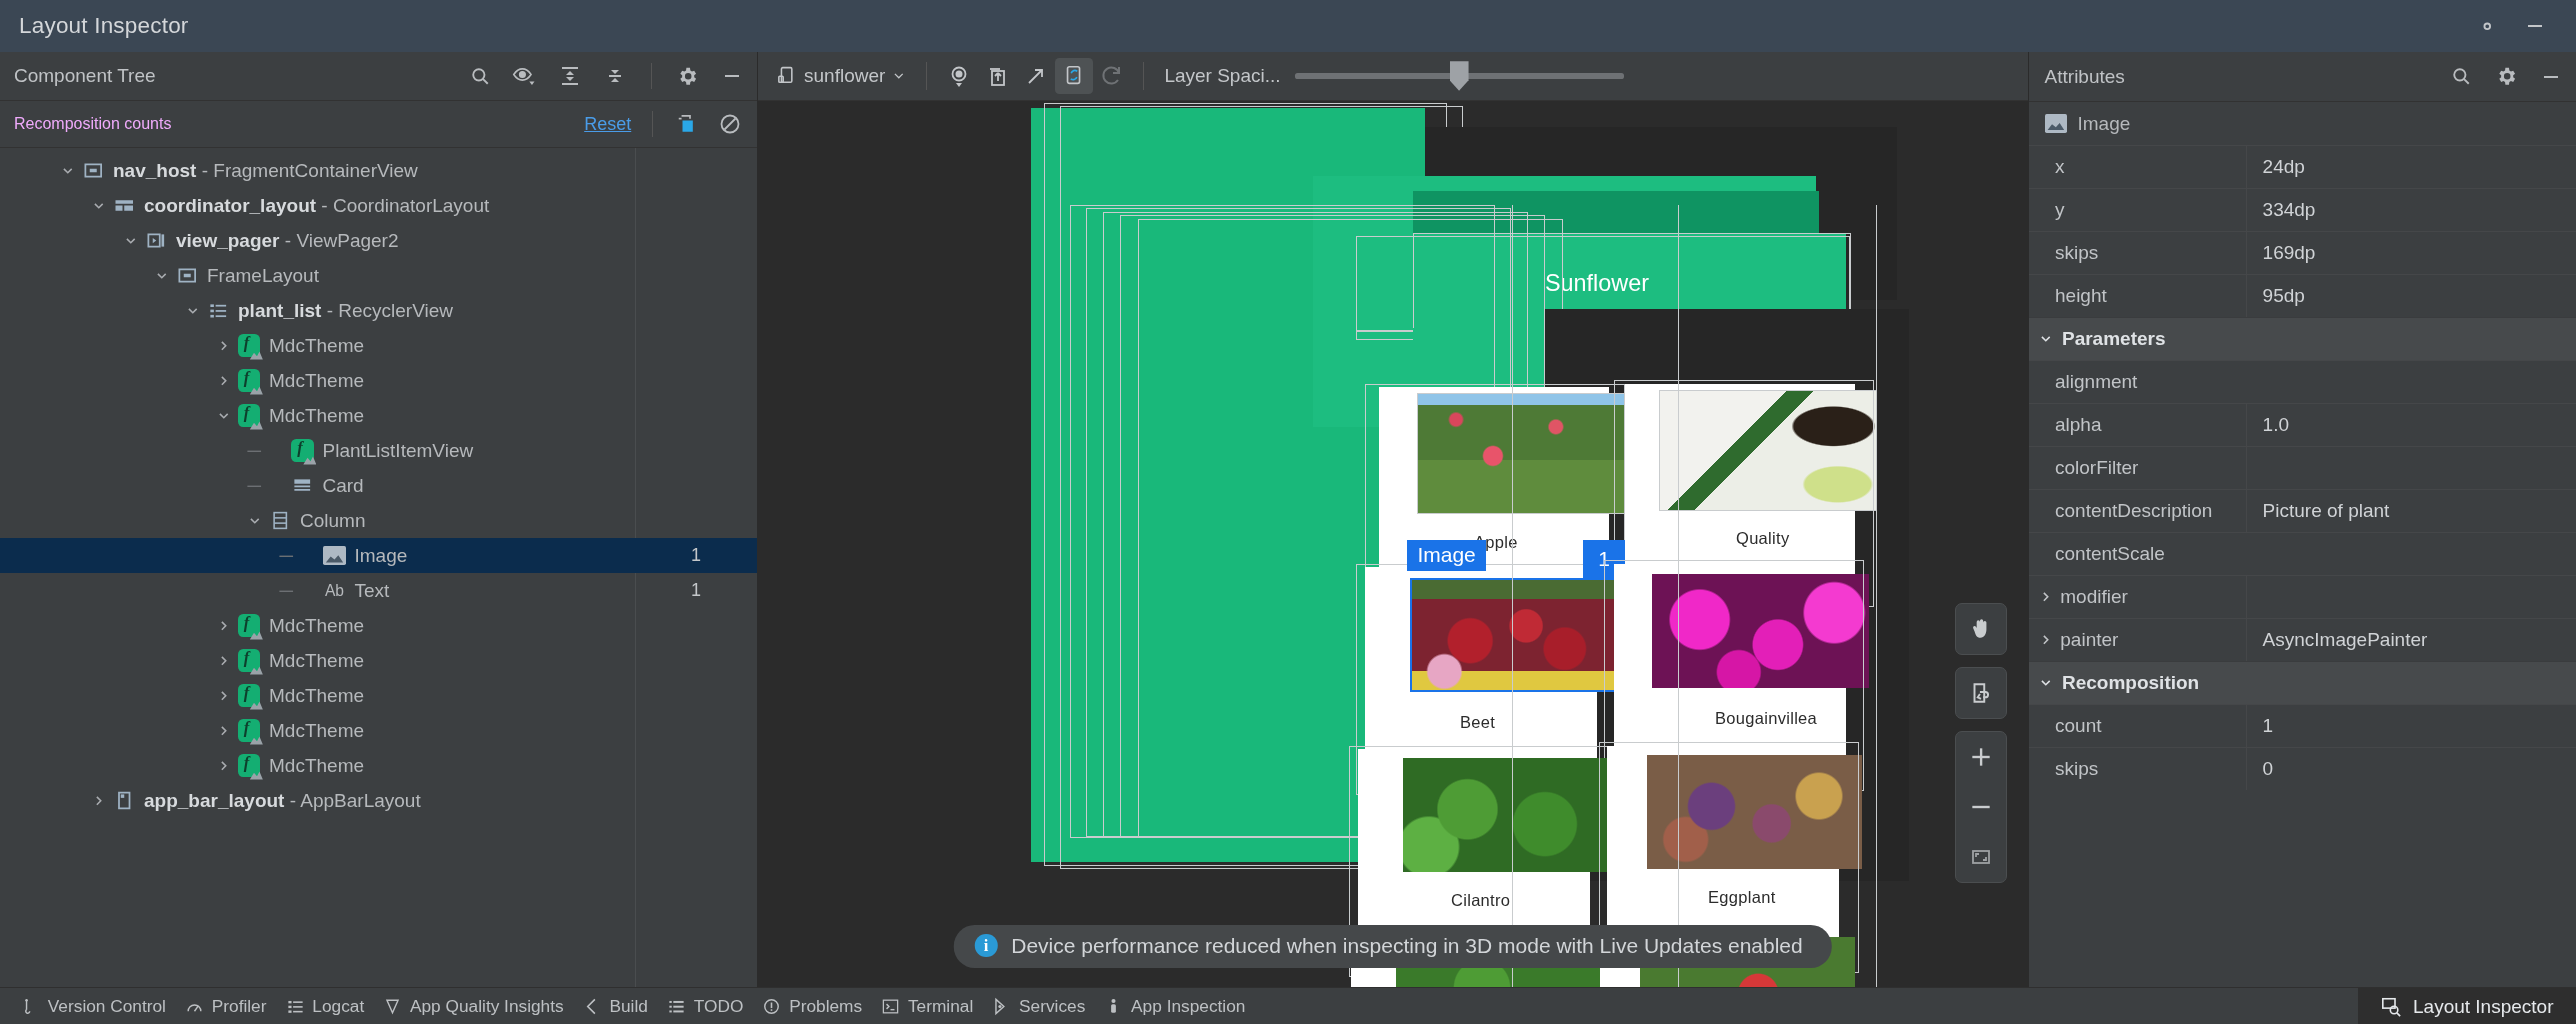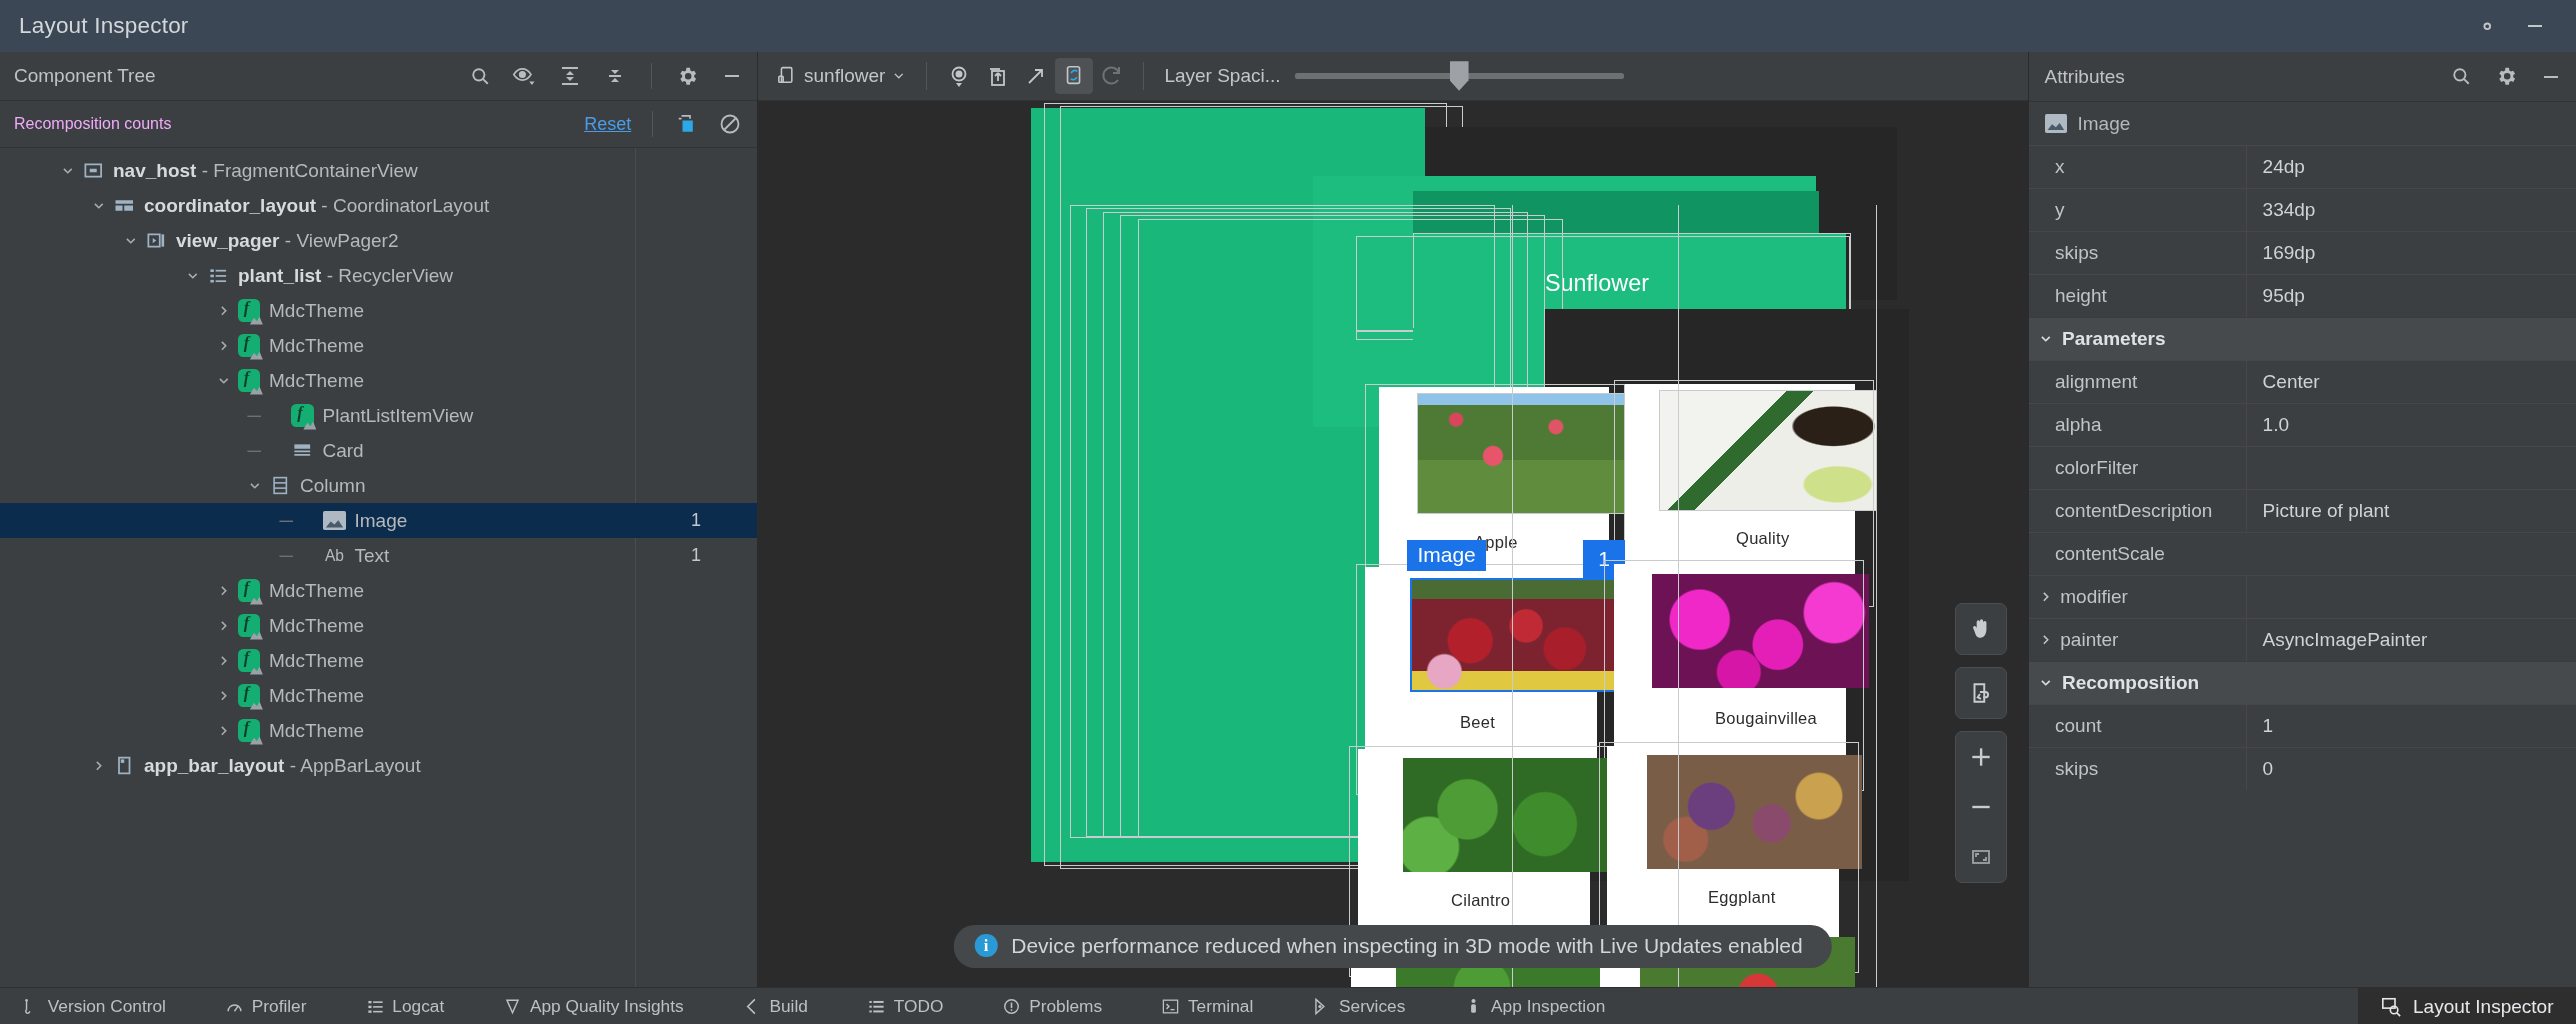--- a/index.html
+++ b/index.html
@@ -287,20 +287,35 @@
               </svg>
             </span>
             <span class="ticon-box">
               <svg width="22.5" height="21" viewBox="0 0 24 24">
                 <rect x="3" y="5" width="13" height="14" fill="none" stroke="#9fb3c4" stroke-width="2"></rect>
                 <path d="M8 9l4 3-4 3z" fill="#9fb3c4"></path>
                 <rect x="18" y="5" width="3" height="14" fill="#9fb3c4"></rect>
               </svg>
             </span>
             <span><span class="lbl-bold">view_pager</span><span class="lbl-dim"> - ViewPager2</span></span>
+          </div>
+          <div class="trow">
+            <span class="indent" style="width:106px"></span>
+            <span class="twisty">
+              <svg width="15.6" height="15.6" viewBox="0 0 24 24" fill="none" stroke="currentColor" stroke-width="2.4">
+                <polyline points="6,9 12,15 18,9"></polyline>
+              </svg>
+            </span>
+            <span class="ticon-box">
+              <svg width="22.5" height="21" viewBox="0 0 24 24">
+                <rect x="3" y="5" width="18" height="14" fill="none" stroke="#9fb3c4" stroke-width="2"></rect>
+                <rect x="8" y="10" width="8" height="4" fill="#9fb3c4"></rect>
+              </svg>
+            </span>
+            <span><span class="lbl-dim">FrameLayout</span></span>
           </div>
           <div class="trow">
             <span class="indent" style="width:137px"></span>
             <span class="twisty">
               <svg width="15.6" height="15.6" viewBox="0 0 24 24" fill="none" stroke="currentColor" stroke-width="2.4">
                 <polyline points="6,9 12,15 18,9"></polyline>
               </svg>
             </span>
             <span class="ticon-box">
               <svg width="22.5" height="21" viewBox="0 0 24 24">
@@ -763,21 +778,20 @@
           <div class="arow section">
             <span class="k">
               <svg width="15.6" height="15.6" viewBox="0 0 24 24" fill="none" stroke="currentColor" stroke-width="2.4">
                 <polyline points="6,9 12,15 18,9"></polyline>
               </svg>
               <span>Parameters</span>
             </span>
           </div>
           <div class="arow">
             <span class="k"><span>alignment</span></span>
-            <span class="v">Center</span>
           </div>
           <div class="arow">
             <span class="k"><span>alpha</span></span>
             <span class="v">1.0</span>
           </div>
           <div class="arow">
             <span class="k"><span>colorFilter</span></span>
             <span class="v"></span>
           </div>
           <div class="arow">
@@ -819,21 +833,21 @@
           </div>
           <div class="arow">
             <span class="k"><span>skips</span></span>
             <span class="v">0</span>
           </div>
         </div>
     </div>
   </div>
 
   <div class="statusbar">
-    <div id="sb-items" style="display:flex; align-items:center;gap:40px;">
+    <div id="sb-items" style="display:flex; align-items:center;">
         <div class="sb-item">
           <span>
             <svg width="19" height="19" viewBox="0 0 24 24">
               <path d="M7 4v12M7 16a2.5 2.5 0 104 2" fill="none" stroke="currentColor" stroke-width="1.8"></path>
               <circle cx="7" cy="4" r="1.6" fill="currentColor"></circle>
             </svg>
           </span>
           <span>Version Control</span>
         </div>
         <div class="sb-item">

